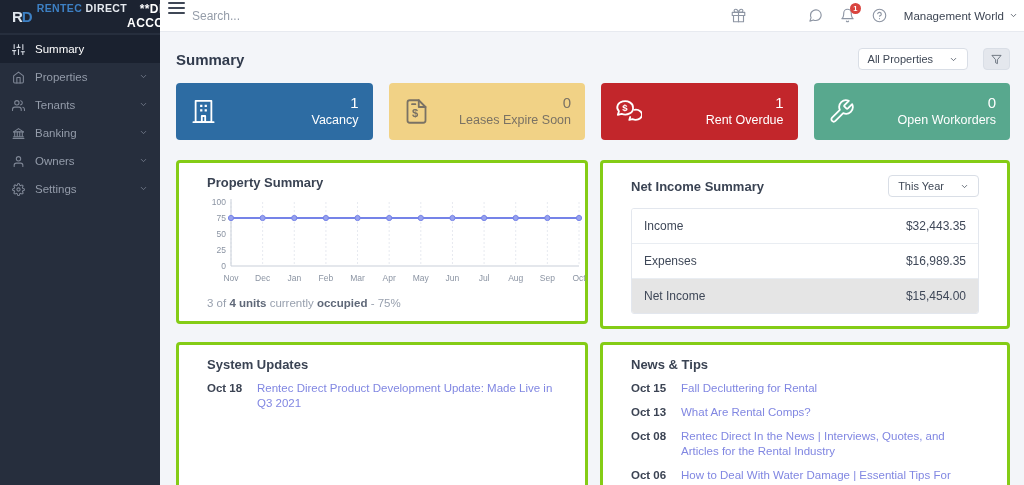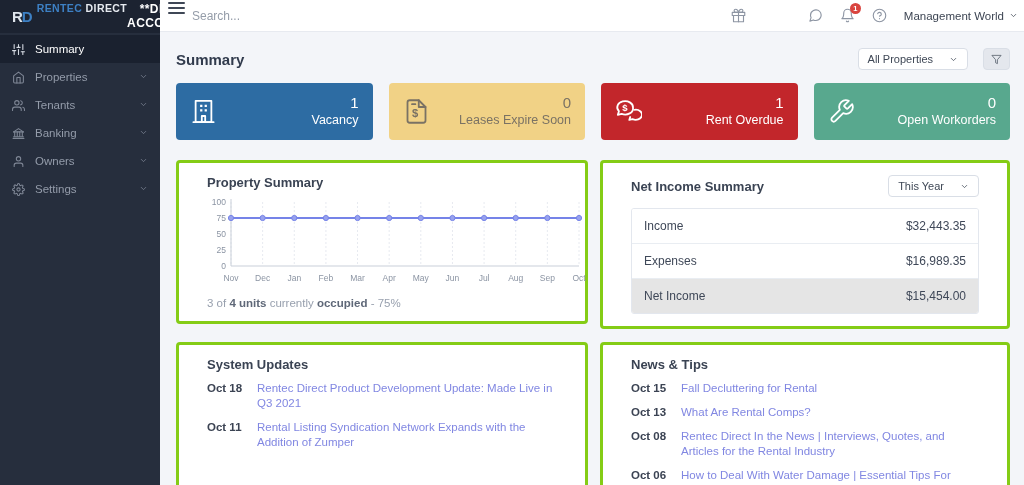--- a/index.html
+++ b/index.html
@@ -377,24 +377,20 @@
         </div>
       </div>
 
       <div class="grid2">
         <div class="card bottom-card">
           <div class="card-title">System Updates</div>
           <div class="upd">
             <span class="upd-date">Oct 18</span>
             <a class="upd-link">Rentec Direct Product Development Update: Made Live in Q3 2021</a>
           </div>
-          <div class="upd">
-            <span class="upd-date">Oct 11</span>
-            <a class="upd-link">Rental Listing Syndication Network Expands with the Addition of Zumper</a>
-          </div>
         </div>
 
         <div class="card bottom-card">
           <div class="card-title">News &amp; Tips</div>
           <div class="upd">
             <span class="upd-date">Oct 15</span>
             <a class="upd-link">Fall Decluttering for Rental</a>
           </div>
           <div class="upd">
             <span class="upd-date">Oct 13</span>

